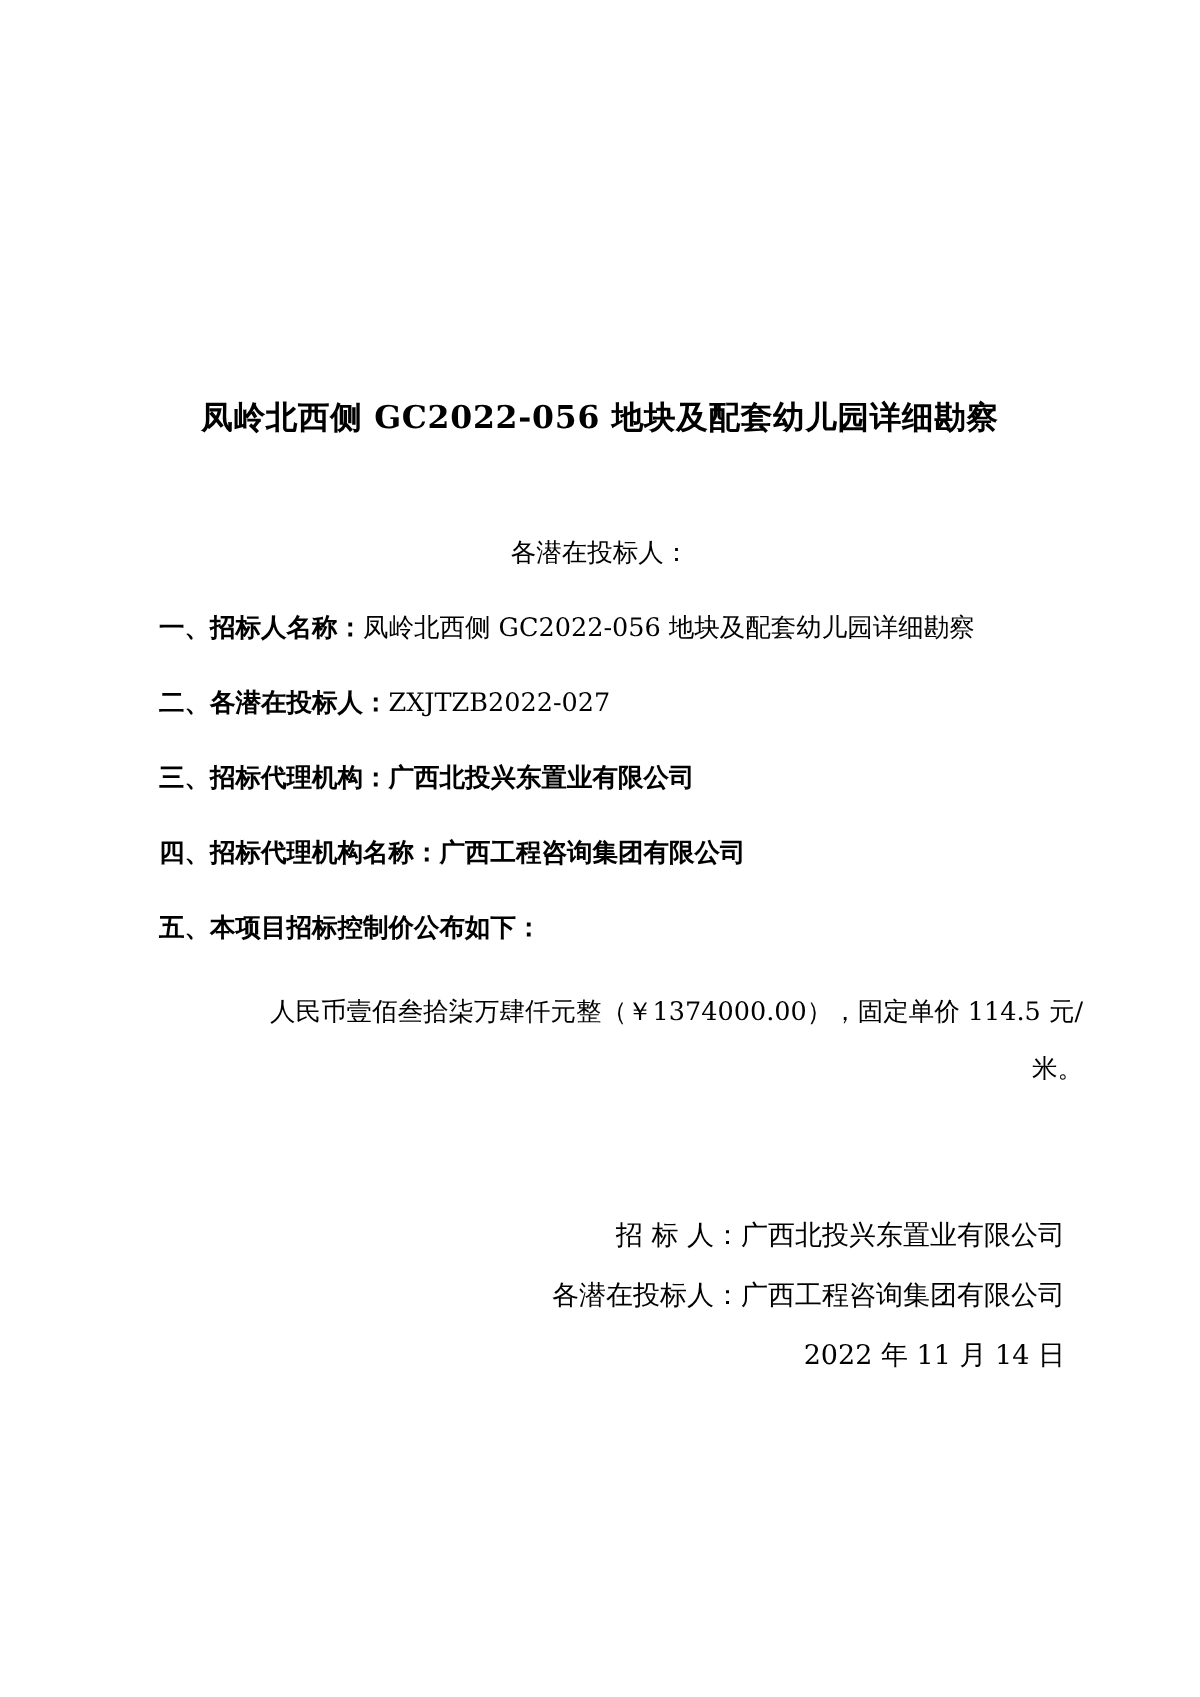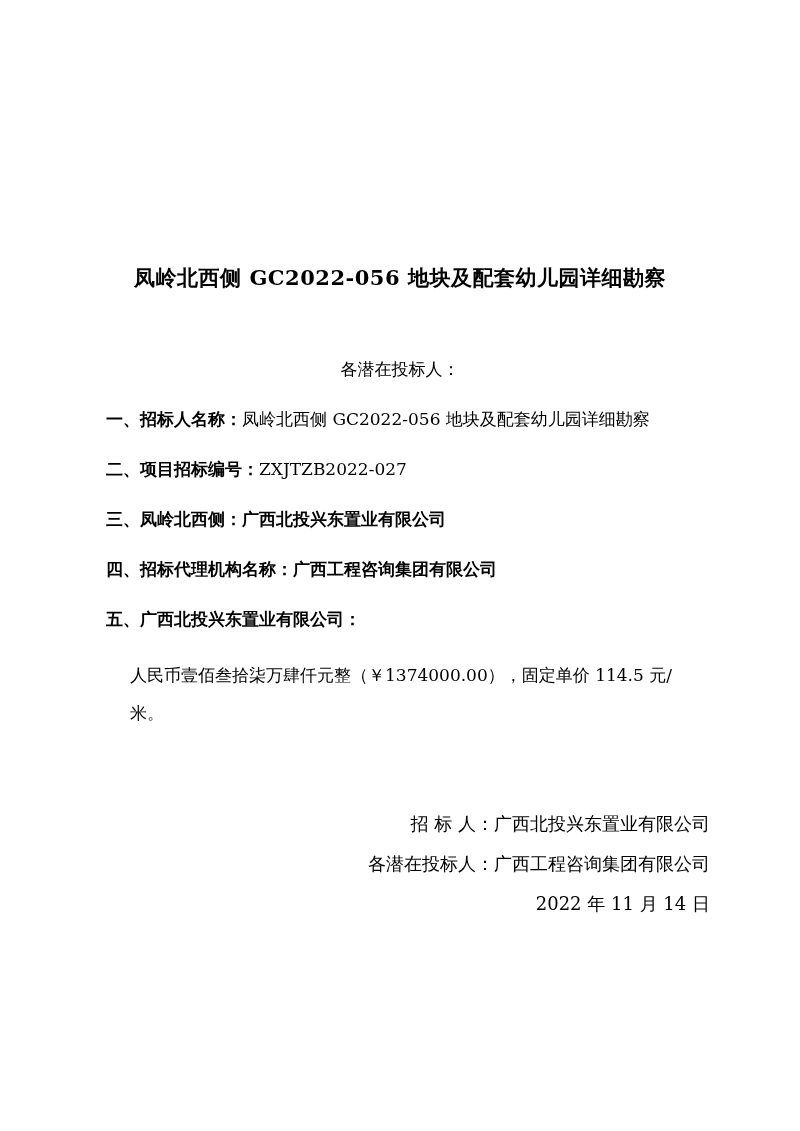--- a/index.html
+++ b/index.html
@@ -57,20 +57,21 @@
   }
   .item-strong-value .value {
     font-weight: bold;
   }
   .price-para {
     margin-top: 22px;
     font-size: 17px;
     line-height: 38px;
     padding-left: 52px;
     text-indent: 0;
+    text-align: right;
   }
   .price-para .wrap {
     display: block;
   }
   .signature-block {
     margin-top: 72px;
     text-align: right;
     font-size: 18px;
     line-height: 40px;
     padding-right: 12px;
@@ -91,33 +92,33 @@
     <div class="title-line">凤岭北西侧 GC2022-056 地块及配套幼儿园详细勘察</div>
   </div>
 
   <div class="salutation">各潜在投标人：</div>
 
   <div class="item">
     <span class="label">一、招标人名称：</span><span class="value">凤岭北西侧 GC2022-056 地块及配套幼儿园详细勘察</span>
   </div>
 
   <div class="item">
-    <span class="label">二、项目招标编号：</span><span class="value">ZXJTZB2022-027</span>
+    <span class="label">二、各潜在投标人：</span><span class="value">ZXJTZB2022-027</span>
   </div>
 
   <div class="item item-strong-value">
-    <span class="label">三、凤岭北西侧：</span><span class="value">广西北投兴东置业有限公司</span>
+    <span class="label">三、招标代理机构：</span><span class="value">广西北投兴东置业有限公司</span>
   </div>
 
   <div class="item item-strong-value">
     <span class="label">四、招标代理机构名称：</span><span class="value">广西工程咨询集团有限公司</span>
   </div>
 
   <div class="item">
-    <span class="label">五、广西北投兴东置业有限公司：</span>
+    <span class="label">五、本项目招标控制价公布如下：</span>
   </div>
 
   <div class="price-para">
     <span class="wrap">人民币壹佰叁拾柒万肆仟元整（￥1374000.00），固定单价 114.5 元/</span>
     <span class="wrap">米。</span>
   </div>
 
   <div class="signature-block">
     <span class="sig-line">
       <span class="sig-label-spaced">招    标    人：</span><span>广西北投兴东置业有限公司</span>

